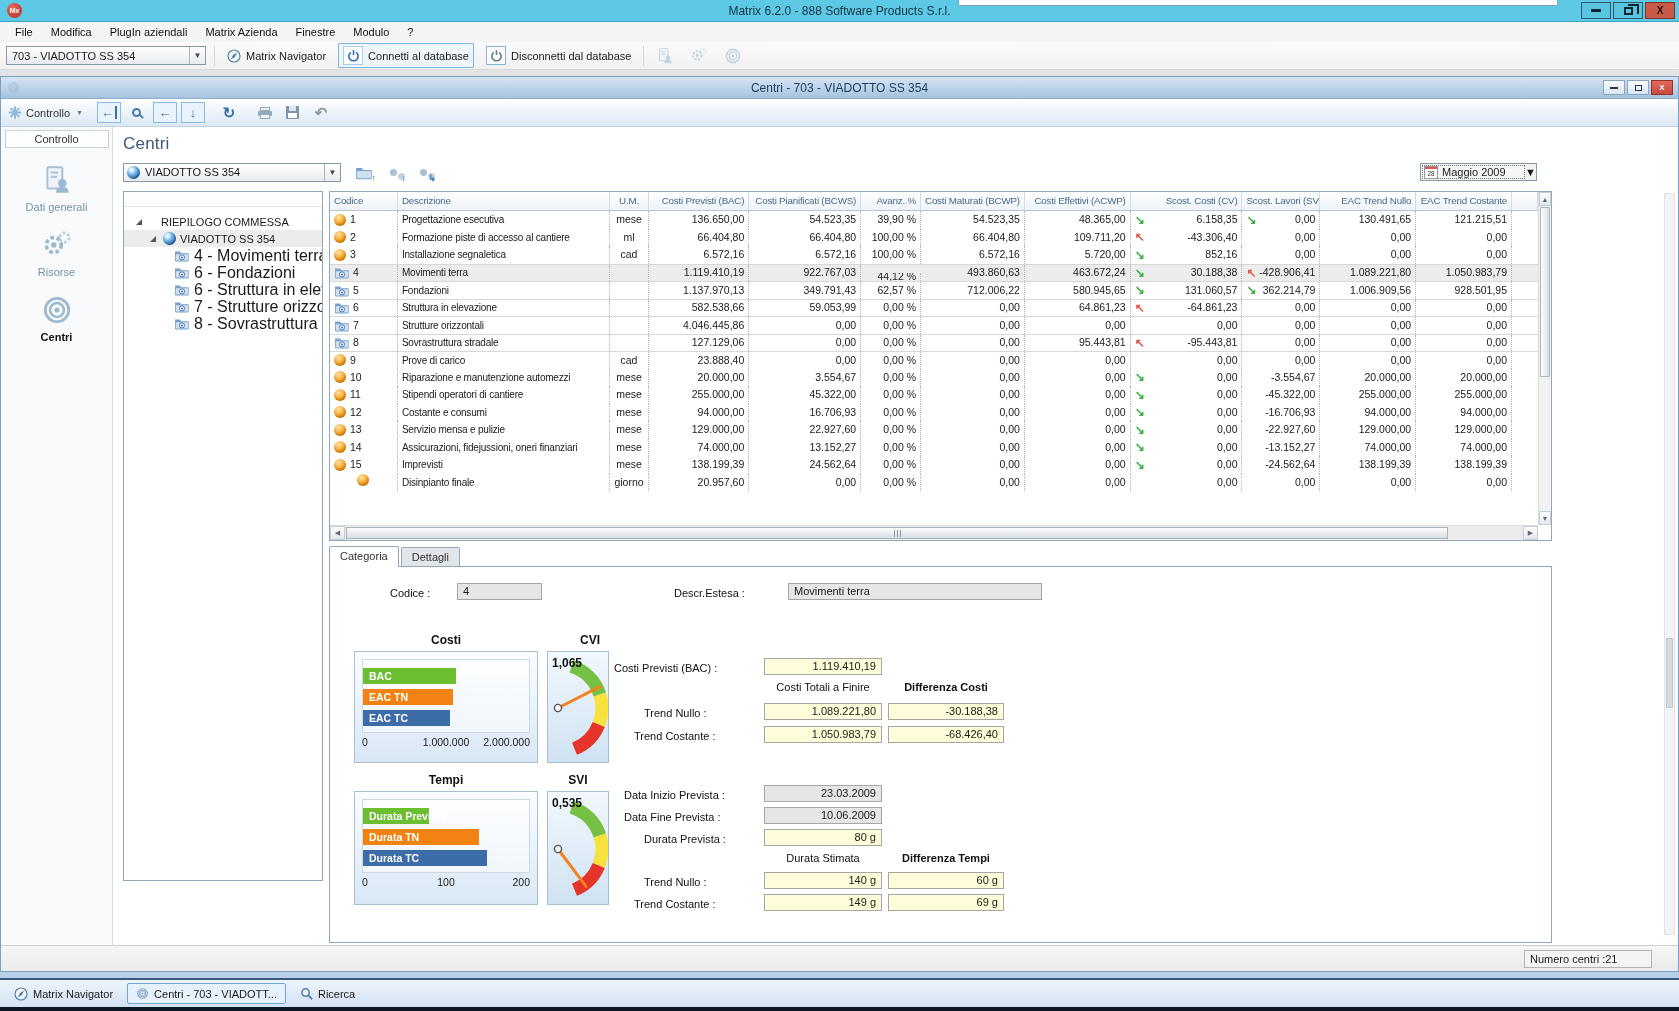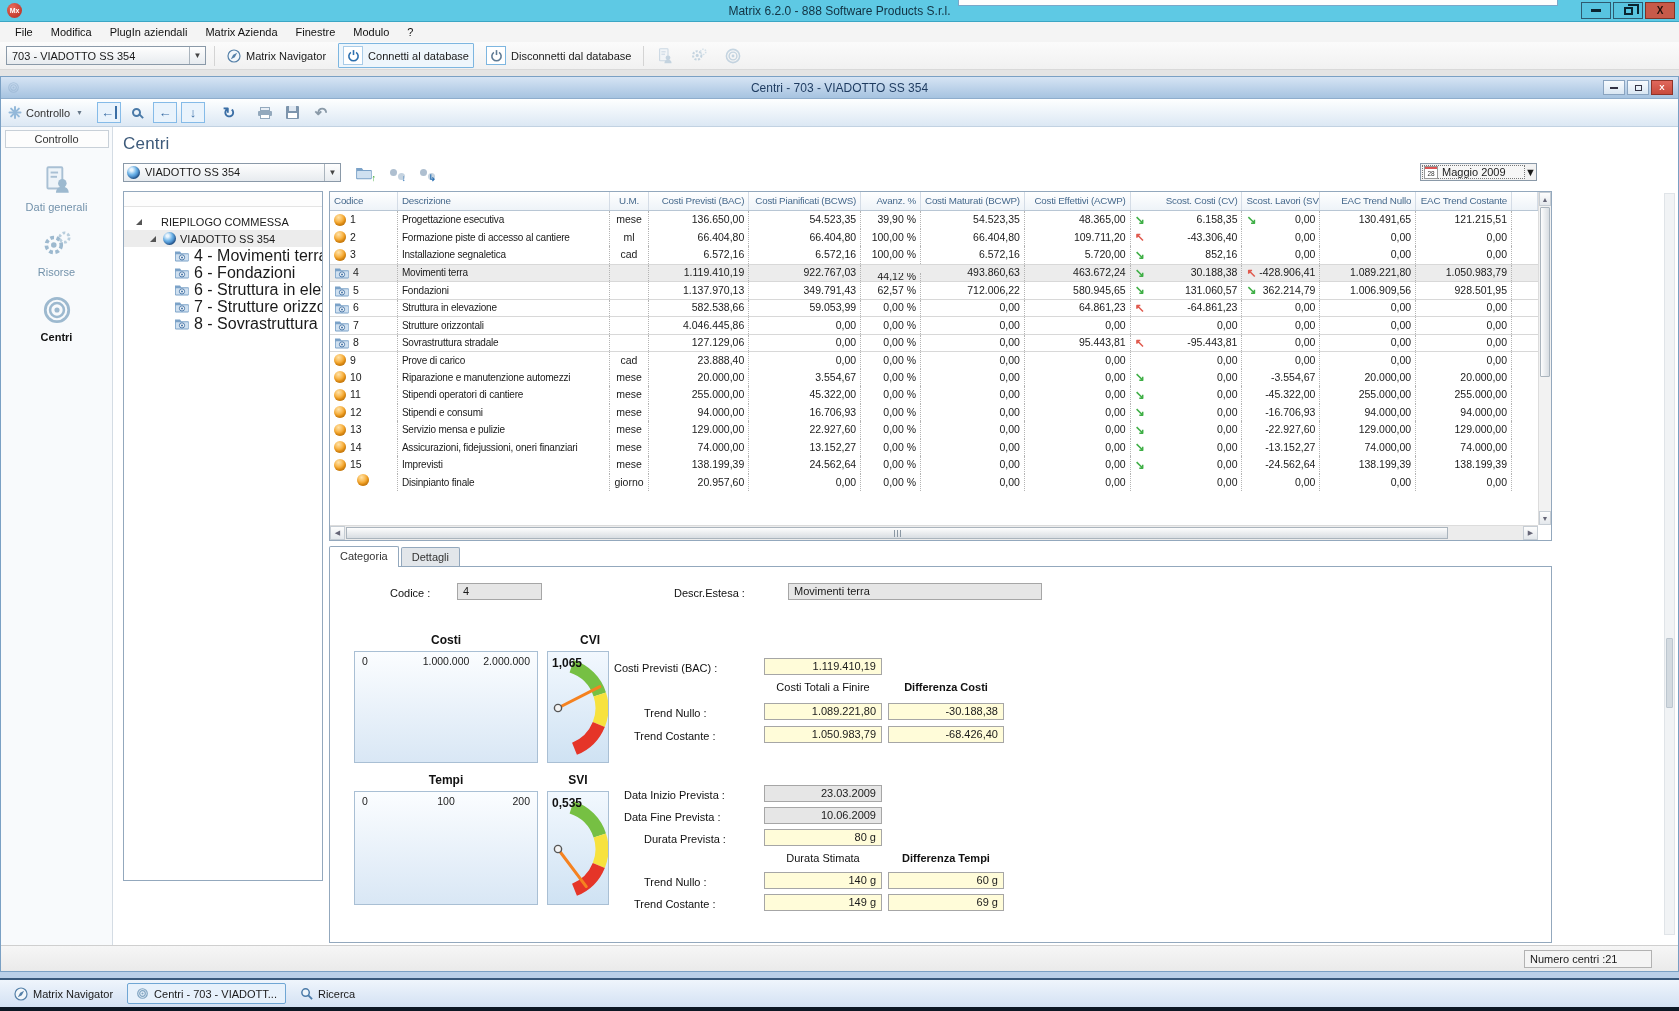--- a/index.html
+++ b/index.html
@@ -765,21 +765,21 @@
                       </div>
                       <div class="td r" style="width: 96px;">255.000,00</div>
                       <div class="td r" style="width: 96px;">255.000,00</div>
                       <div class="td r" style="width: 26px; border-right: none;"></div>
                     </div>
                     <div class="trow">
                       <div class="td iconcell" style="width: 68px;">
                         <span class="ball"></span>
                         <span>12</span>
                       </div>
-                      <div class="td  desc" style="width: 212px;">Stipendi e consumi</div>
+                      <div class="td  desc" style="width: 212px;">Costante e consumi</div>
                       <div class="td c" style="width: 40px;">mese</div>
                       <div class="td r" style="width: 100px;">94.000,00</div>
                       <div class="td r" style="width: 112px;">16.706,93</div>
                       <div class="td r" style="width: 60px;">0,00 %</div>
                       <div class="td r" style="width: 104px;">0,00</div>
                       <div class="td r" style="width: 106px;">0,00</div>
                       <div class="td r" style="width: 112px; justify-content: space-between;">
                         <span class="arr g">↘</span>
                         <span>0,00</span>
                       </div>
@@ -913,20 +913,25 @@
             <div class="detail-panel">
               <div class="dp-label" style="left:60px;top:18px;width:62px">Codice :</div>
               <div class="dp-field left" style="left:127px;top:16px;width:85px">4</div>
               <div class="dp-label" style="left:344px;top:18px;width:110px">Descr.Estesa :</div>
               <div class="dp-field left" style="left:458px;top:16px;width:254px">Movimenti terra</div>
 
               <div class="chart-title" style="left:24px;top:66px;width:184px" id="costi-title">Costi</div>
               <div class="chart-title" style="left:229px;top:66px;width:62px" id="cvi-title">CVI</div>
 
               <div class="chart-box" style="left:24px;top:84px;width:184px;height:112px">
+                <div class="plot" id="costi-plot">
+                    <div class="bar" style="width: 55.97%; background: linear-gradient(rgb(106, 190, 48), rgb(106, 190, 48));">BAC</div>
+                    <div class="bar" style="width: 54.46%; background: linear-gradient(rgb(242, 130, 17), rgb(242, 130, 17));">EAC TN</div>
+                    <div class="bar" style="width: 52.55%; background: linear-gradient(rgb(60, 109, 168), rgb(60, 109, 168));">EAC TC</div>
+                  </div>
                 <div class="ticks" id="costi-ticks">
                     <span class="t0">0</span>
                     <span class="t1">1.000.000</span>
                     <span class="t2">2.000.000</span>
                   </div>
               </div>
 
               <div class="gauge-box" style="left:217px;top:84px;width:62px;height:112px">
                 <span class="gauge-label" id="cvi-label">1,065</span>
                 <svg id="cvi-svg" width="60" height="110" viewBox="0 0 60 110" style="display:block;margin:1px auto 0">
@@ -946,20 +951,25 @@
               <div class="dp-field yellow" style="left:434px;top:136px;width:118px">1.089.221,80</div>
               <div class="dp-field yellow" style="left:558px;top:136px;width:116px">-30.188,38</div>
               <div class="dp-label" style="left:304px;top:161px;width:126px">Trend Costante :</div>
               <div class="dp-field yellow" style="left:434px;top:159px;width:118px">1.050.983,79</div>
               <div class="dp-field yellow" style="left:558px;top:159px;width:116px">-68.426,40</div>
 
               <div class="chart-title" style="left:24px;top:206px;width:184px" id="tempi-title">Tempi</div>
               <div class="chart-title" style="left:217px;top:206px;width:62px" id="svi-title">SVI</div>
 
               <div class="chart-box" style="left:24px;top:224px;width:184px;height:114px">
+                <div class="plot" id="tempi-plot">
+                    <div class="bar" style="width: 40%; background: linear-gradient(rgb(106, 190, 48), rgb(106, 190, 48));">Durata Prevista</div>
+                    <div class="bar" style="width: 70%; background: linear-gradient(rgb(242, 130, 17), rgb(242, 130, 17));">Durata TN</div>
+                    <div class="bar" style="width: 74.5%; background: linear-gradient(rgb(60, 109, 168), rgb(60, 109, 168));">Durata TC</div>
+                  </div>
                 <div class="ticks" id="tempi-ticks">
                     <span class="t0">0</span>
                     <span class="t1">100</span>
                     <span class="t2">200</span>
                   </div>
               </div>
 
               <div class="gauge-box" style="left:217px;top:224px;width:62px;height:114px">
                 <span class="gauge-label" id="svi-label">0,535</span>
                 <svg id="svi-svg" width="60" height="110" viewBox="0 0 60 110" style="display:block;margin:2px auto 0">

